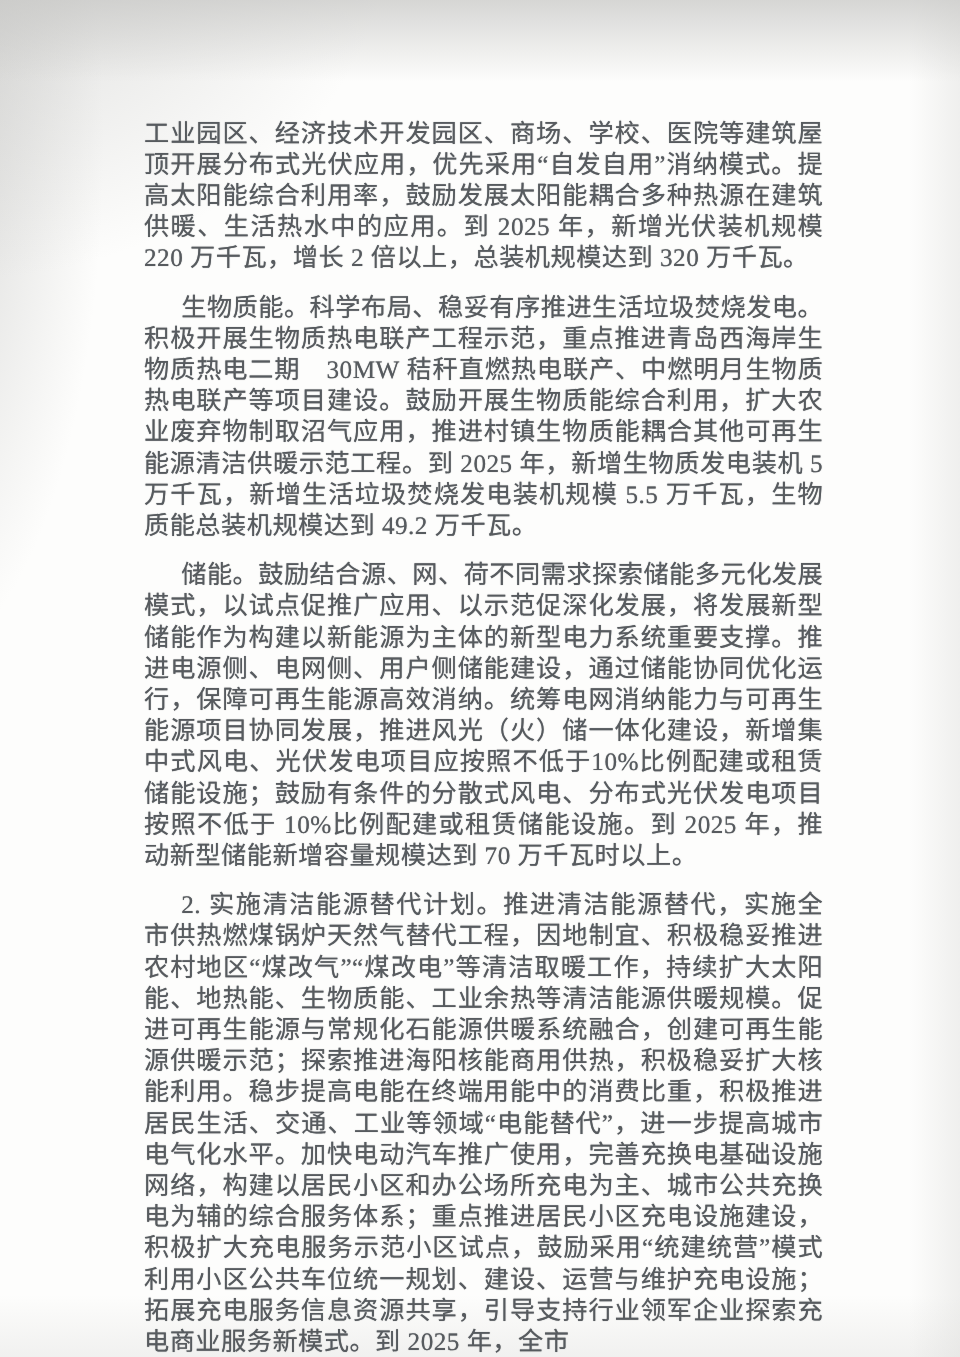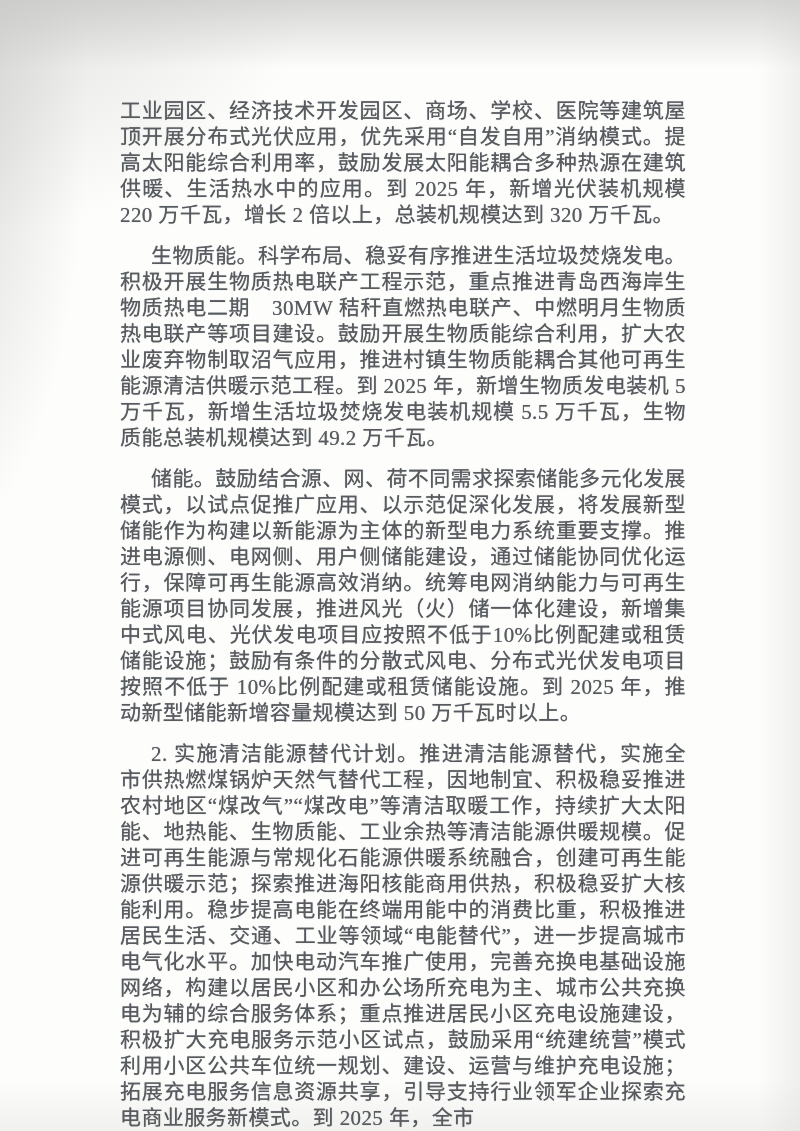--- a/index.html
+++ b/index.html
@@ -49,16 +49,16 @@
     text-indent: 31px;
   }
 </style>
 </head>
 <body style="background: rgb(233, 233, 231);">
 
 <div class="scan-page">
   <div class="text-column">
     <p>工业园区、经济技术开发园区、商场、学校、医院等建筑屋顶开展分布式光伏应用，优先采用“自发自用”消纳模式。提高太阳能综合利用率，鼓励发展太阳能耦合多种热源在建筑供暖、生活热水中的应用。到 2025 年，新增光伏装机规模 220 万千瓦，增长 2 倍以上，总装机规模达到 320 万千瓦。</p>
     <p class="indent">生物质能。科学布局、稳妥有序推进生活垃圾焚烧发电。积极开展生物质热电联产工程示范，重点推进青岛西海岸生物质热电二期　30MW 秸秆直燃热电联产、中燃明月生物质热电联产等项目建设。鼓励开展生物质能综合利用，扩大农业废弃物制取沼气应用，推进村镇生物质能耦合其他可再生能源清洁供暖示范工程。到 2025 年，新增生物质发电装机 5 万千瓦，新增生活垃圾焚烧发电装机规模 5.5 万千瓦，生物质能总装机规模达到 49.2 万千瓦。</p>
-    <p class="indent">储能。鼓励结合源、网、荷不同需求探索储能多元化发展模式，以试点促推广应用、以示范促深化发展，将发展新型储能作为构建以新能源为主体的新型电力系统重要支撑。推进电源侧、电网侧、用户侧储能建设，通过储能协同优化运行，保障可再生能源高效消纳。统筹电网消纳能力与可再生能源项目协同发展，推进风光（火）储一体化建设，新增集中式风电、光伏发电项目应按照不低于10%比例配建或租赁储能设施；鼓励有条件的分散式风电、分布式光伏发电项目按照不低于 10%比例配建或租赁储能设施。到 2025 年，推动新型储能新增容量规模达到 50 万千瓦时以上。</p>
+    <p class="indent">储能。鼓励结合源、网、荷不同需求探索储能多元化发展模式，以试点促推广应用、以示范促深化发展，将发展新型储能作为构建以新能源为主体的新型电力系统重要支撑。推进电源侧、电网侧、用户侧储能建设，通过储能协同优化运行，保障可再生能源高效消纳。统筹电网消纳能力与可再生能源项目协同发展，推进风光（火）储一体化建设，新增集中式风电、光伏发电项目应按照不低于10%比例配建或租赁储能设施；鼓励有条件的分散式风电、分布式光伏发电项目按照不低于 10%比例配建或租赁储能设施。到 2025 年，推动新型储能新增容量规模达到 70 万千瓦时以上。</p>
     <p class="indent">2. 实施清洁能源替代计划。推进清洁能源替代，实施全市供热燃煤锅炉天然气替代工程，因地制宜、积极稳妥推进农村地区“煤改气”“煤改电”等清洁取暖工作，持续扩大太阳能、地热能、生物质能、工业余热等清洁能源供暖规模。促进可再生能源与常规化石能源供暖系统融合，创建可再生能源供暖示范；探索推进海阳核能商用供热，积极稳妥扩大核能利用。稳步提高电能在终端用能中的消费比重，积极推进居民生活、交通、工业等领域“电能替代”，进一步提高城市电气化水平。加快电动汽车推广使用，完善充换电基础设施网络，构建以居民小区和办公场所充电为主、城市公共充换电为辅的综合服务体系；重点推进居民小区充电设施建设，积极扩大充电服务示范小区试点，鼓励采用“统建统营”模式利用小区公共车位统一规划、建设、运营与维护充电设施；拓展充电服务信息资源共享，引导支持行业领军企业探索充电商业服务新模式。到 2025 年，全市</p>
   </div>
 </div>
 
 </body></html>

